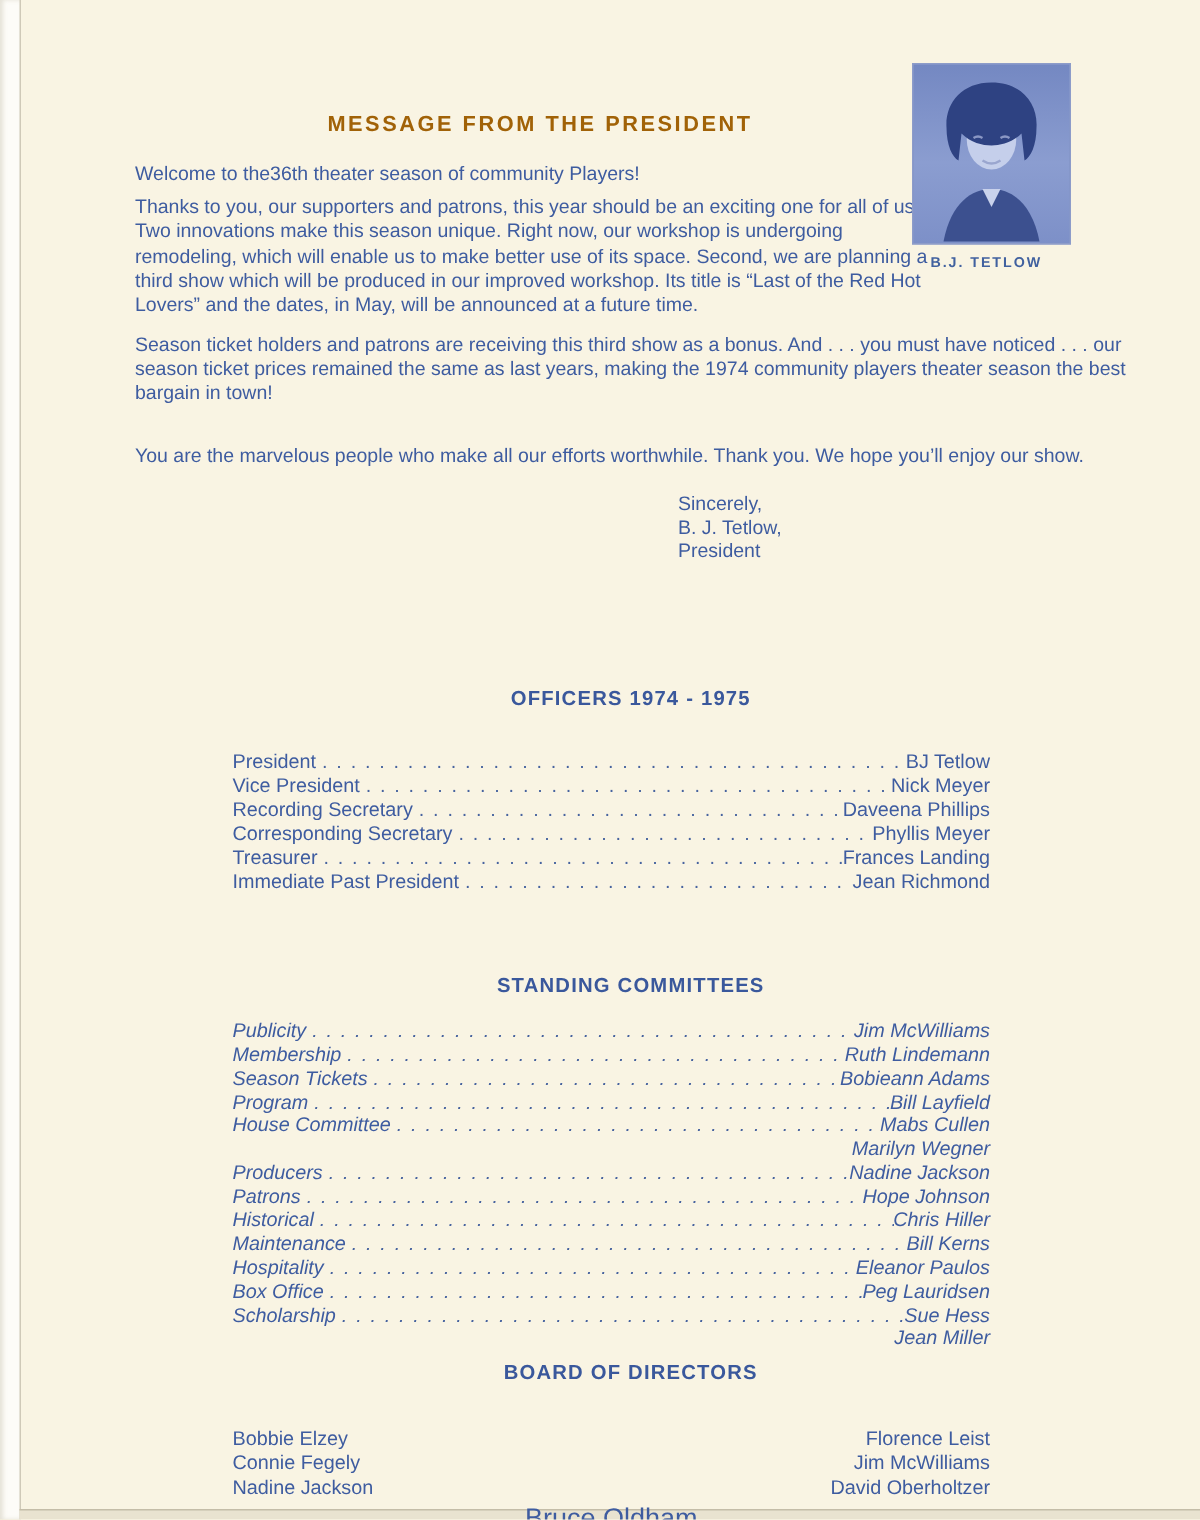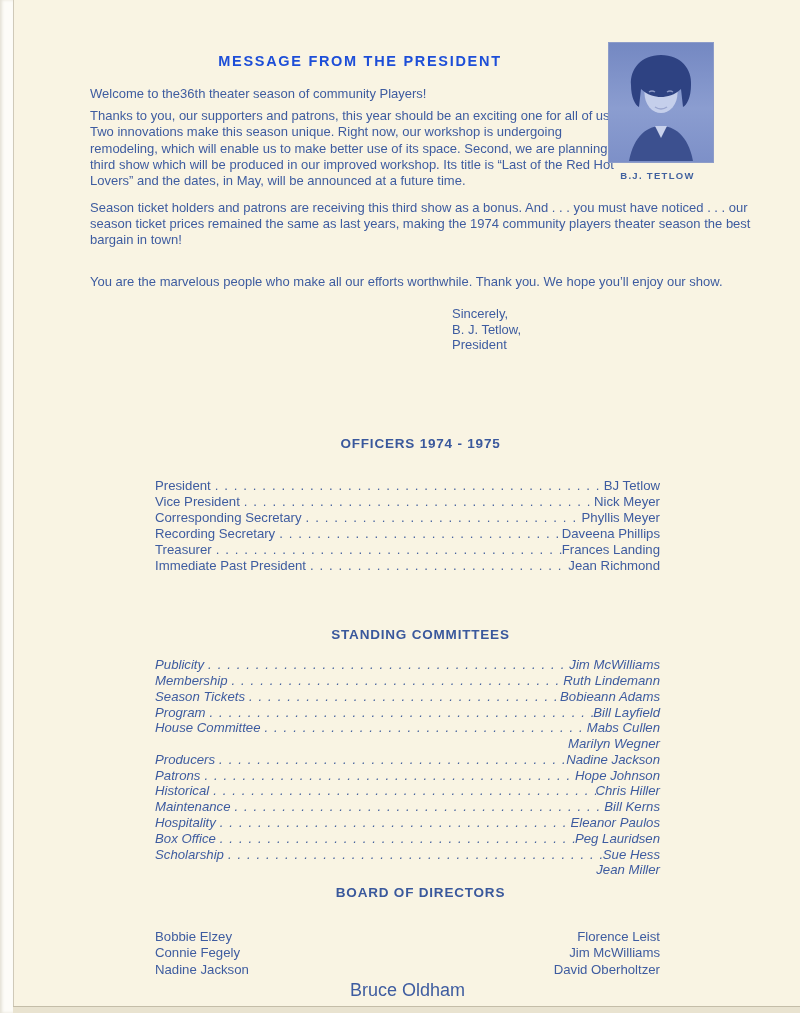--- a/index.html
+++ b/index.html
@@ -23,22 +23,22 @@
 
   
   .photo-block{position:absolute;left:608px;top:42px;width:99px;}
   .photo{width:104px;height:119px;border:1px solid #8d9cc9;overflow:hidden;background:#7d90c8;}
   .photo svg{display:block;}
   .photo-caption{
     margin-top:7px;text-align:center;font-size:9.5px;font-weight:bold;
     letter-spacing:1.3px;color:#41619f;white-space:nowrap;
   }
   h1.page-title{
-    margin:0;padding-top:53px;width:540px;text-align:center;
-    font-size:14.5px;font-weight:bold;letter-spacing:1.7px;color:#1d4ed8;
+    margin:0;padding-top:75px;width:540px;text-align:center;
+    font-size:14.5px;font-weight:bold;letter-spacing:1.7px;color:#a16207;
   }
   p{margin:0;font-size:13px;line-height:16.2px;}
   p.narrow{width:541px;}
   p.wide{width:672px;line-height:16px;}
   .p-welcome{margin-top:17px;}
   .p-thanks{margin-top:6px;}
   .p-bonus{margin-top:11px;}
   .p-gratitude{margin-top:26px;}
   .signoff{margin-top:16px;margin-left:362px;font-size:13px;line-height:15.3px;}
 
@@ -122,28 +122,28 @@
     <span class="lbl">President</span>
     <span class="dots"></span>
     <span class="nm">BJ Tetlow</span>
   </div>
         <div class="lrow">
     <span class="lbl">Vice President</span>
     <span class="dots"></span>
     <span class="nm">Nick Meyer</span>
   </div>
         <div class="lrow">
+    <span class="lbl">Recording Secretary</span>
+    <span class="dots"></span>
+    <span class="nm">Daveena Phillips</span>
+  </div>
+        <div class="lrow">
     <span class="lbl">Corresponding Secretary</span>
     <span class="dots"></span>
     <span class="nm">Phyllis Meyer</span>
-  </div>
-        <div class="lrow">
-    <span class="lbl">Recording Secretary</span>
-    <span class="dots"></span>
-    <span class="nm">Daveena Phillips</span>
   </div>
         <div class="lrow">
     <span class="lbl">Treasurer</span>
     <span class="dots"></span>
     <span class="nm">Frances Landing</span>
   </div>
         <div class="lrow">
     <span class="lbl">Immediate Past President</span>
     <span class="dots"></span>
     <span class="nm">Jean Richmond</span>

